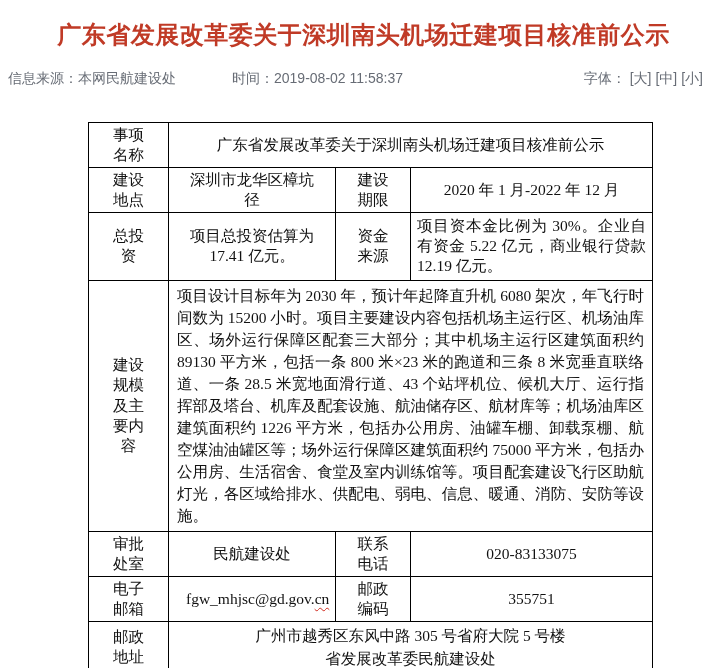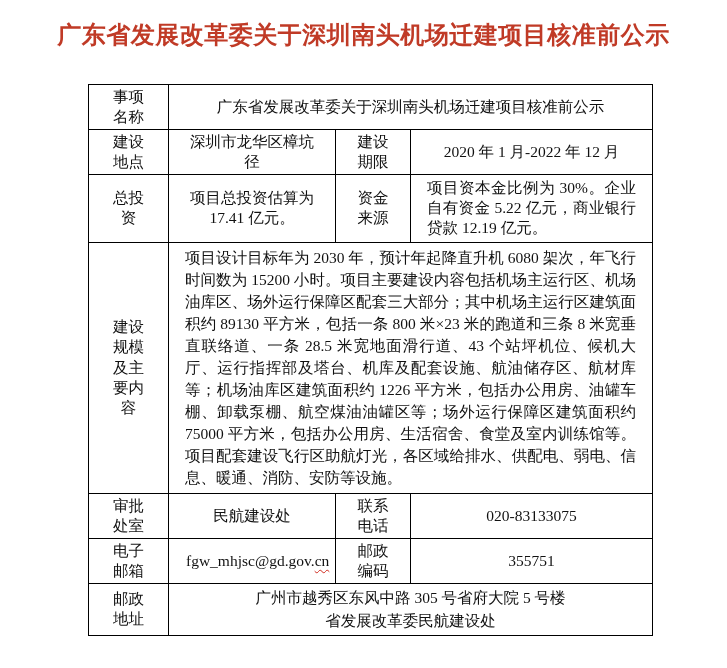--- a/index.html
+++ b/index.html
@@ -45,39 +45,49 @@
     font-size: 15.5px;
   }
   .doc-table td {
     border: 1px solid #000000;
     vertical-align: middle;
     padding: 2px 17px;
     line-height: 1.3;
   }
   .doc-table td.lbl { text-align: center; }
   .doc-table td.center { text-align: center; }
-  .doc-table td.just { text-align: justify; padding: 3px 16px; }
-  .doc-table td.bigcell { line-height: 1.42; padding: 4px 16px; }
+  .doc-table td.just { text-align: justify; padding: 3px 6px; }
+  .doc-table td.bigcell { line-height: 1.42; padding: 4px 8px; }
 
   .squiggle {
     text-decoration: underline;
     text-decoration-style: wavy;
     text-decoration-color: #d02a1e;
     text-decoration-thickness: 1px;
     text-underline-offset: 3px;
   }
   .addr-line { text-align: center; line-height: 1.5; }
 </style>
 </head>
 <body>
 
 <div class="page">
 
   <h1 class="page-title">广东省发展改革委关于深圳南头机场迁建项目核准前公示</h1>
 
+  <div class="meta-bar">
+    <span class="meta-source">信息来源：本网民航建设处</span>
+    <span class="meta-time">时间：2019-08-02 11:58:37</span>
+    <span class="font-switcher">
+      <span>字体：</span>
+      <span class="font-option">[大]</span>
+      <span class="font-option">[中]</span>
+      <span class="font-option">[小]</span>
+    </span>
+  </div>
 
   <table class="doc-table">
     <colgroup>
       <col style="width:80px">
       <col style="width:167px">
       <col style="width:75px">
       <col style="width:242px">
     </colgroup>
     <tbody>
       <tr>

